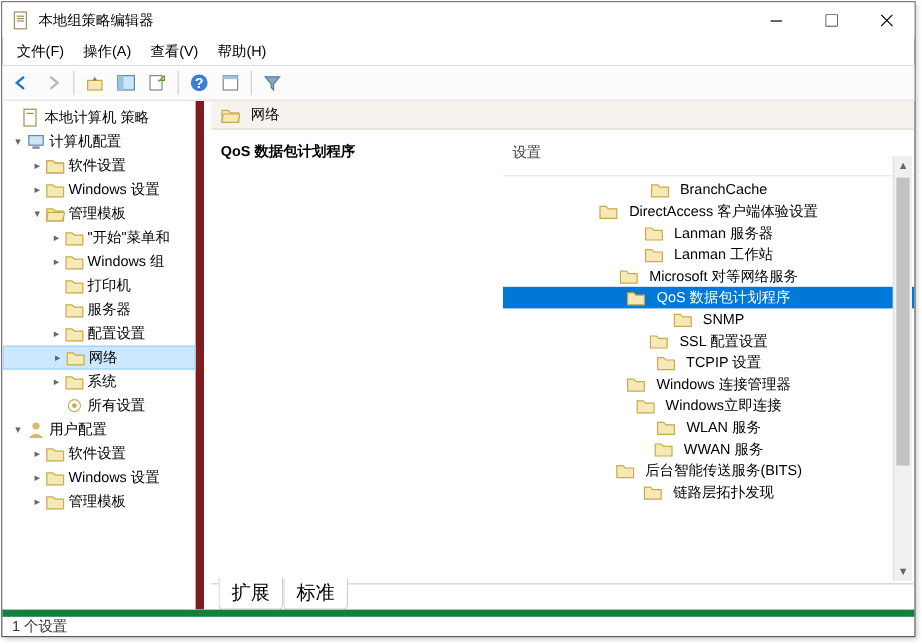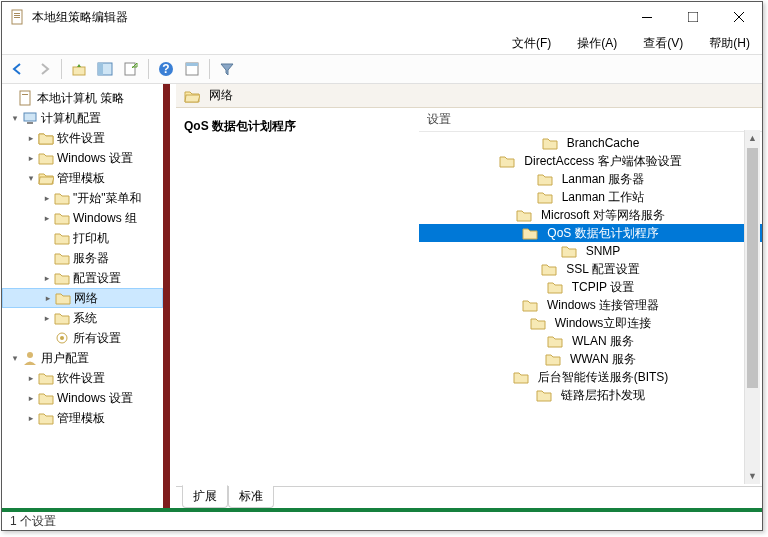--- a/index.html
+++ b/index.html
@@ -2,48 +2,48 @@
 <html><head>
 <meta charset="utf-8">
 <style>
 * { margin:0; padding:0; box-sizing:border-box; font-family:"Microsoft YaHei","Segoe UI",sans-serif; font-size:12px; }
 body { background:#fff; width:768px; height:537px; overflow:hidden; position:relative; }
 .window { width:762px; height:530px; border:1px solid #5a5a5a; background:#fff; display:flex; flex-direction:column; margin:1px; box-shadow:2px 2px 4px rgba(0,0,0,0.2);}
 .titlebar { height:30px; display:flex; align-items:center; padding:0 0 0 8px; background:#fff; }
 .titlebar .tb-icon { width:16px; height:16px; margin-right:6px; }
 .titlebar .title { flex:1; color:#000; }
 .titlebar .winbtn { width:46px; height:30px; display:flex; align-items:center; justify-content:center; }
-.menubar { height:22px; display:flex; align-items:center; padding:0 4px; gap:10px;justify-content:flex-end; }
+.menubar { height:22px; display:flex; align-items:center; padding:0 4px; gap:0; }
 .menubar .menuitem { padding:2px 8px; cursor:default; }
 .toolbar { height:30px; border-top:1px solid #e0e0e0; border-bottom:1px solid #e0e0e0; background:#fcfcfc; display:flex; align-items:center; padding:0 4px; gap:2px;}
 .toolbar .tbtn { width:24px; height:24px; display:flex; align-items:center; justify-content:center; border:1px solid transparent; }
 .toolbar .sep { width:1px; height:20px; background:#d0d0d0; margin:0 3px; }
 .client { flex:1; display:flex; overflow:hidden; }
 .treepane { width:168px; border-right:7px solid #7f1d1d; overflow:auto; padding:4px 0; background:#fff;}
 .treepane ul { list-style:none; }
 .treepane li { white-space:nowrap; }
 .trow { display:flex; align-items:center; height:20px; padding-right:4px; cursor:default;}
 .trow.sel { background:#cce8ff; border:1px solid #99d1ff; height:20px;}
 .twist { width:14px; display:inline-flex; justify-content:center; color:#666; font-size:9px;}
 .ticon { width:16px; height:16px; display:inline-flex; align-items:center; justify-content:center; margin-right:3px;}
 .ind { display:inline-block; }
 .detailpane { flex:1; display:flex; flex-direction:column; overflow:hidden; }
 .path { height:24px; background:#f6f3ee; border-bottom:1px solid #e0d8c8; display:flex; align-items:center; padding:0 8px; gap:6px;}
 .dpbody { flex:1; display:flex; overflow:hidden;gap:48px; }
 .leftcol { width:195px; padding:10px 8px; }
 .leftcol .heading { font-weight:bold; }
 .rightcol { flex:1; overflow:auto; position:relative;}
-.colhead { height:24px; border-bottom:1px solid #e8e8e8; display:flex; align-items:center; padding:0 8px; color:#444;}
+.colhead { height:39px; border-bottom:1px solid #e8e8e8; display:flex; align-items:center; padding:0 8px; color:#444;}
 .list { padding:2px 0; }
 .lrow { height:18px; display:flex; align-items:center; padding:0 6px; gap:6px; cursor:default;justify-content:center;}
 .lrow.sel { background:#0078d7; color:#fff; }
 .tabs { height:22px; border-top:1px solid #d0d0d0; display:flex; align-items:flex-end; padding-left:6px; gap:0; background:#fff;}
-.tab { padding:2px 10px; border:1px solid #d0d0d0; border-top:none; border-top-left-radius:0; border-bottom-left-radius:4px; border-bottom-right-radius:4px; background:#fff; font-size:12px; position:relative; top:0;}
+.tab { padding:2px 10px; border:1px solid #d0d0d0; border-top:none; border-top-left-radius:0; border-bottom-left-radius:4px; border-bottom-right-radius:4px; background:#fff; font-size:16px; position:relative; top:0;}
 .tab.active { background:#fff; border-top:1px solid #fff; }
-.status { height:22px; border-top:4px solid #15803d; display:flex; align-items:center; padding:0 8px; color:#333;}
+.status { height:22px; border-top:6px solid #15803d; display:flex; align-items:center; padding:0 8px; color:#333;}
 .scrollhint { position:absolute; right:2px; top:22px; bottom:2px; width:16px; background:#f0f0f0; border-left:1px solid #e0e0e0;}
 .scrollthumb { position:absolute; left:2px; right:2px; top:2px; height:60px; background:#c2c2c2;}
 .scrollbtn { position:absolute; left:0; right:0; height:16px; display:flex; align-items:center; justify-content:center; color:#666; font-size:9px;}
 .scrollbtn.up{ top:0;} .scrollbtn.dn{ bottom:0;}
 .vsplit { width:6px; cursor:col-resize; }
 svg { display:block; }
 </style>
 </head>
 <body>
 

